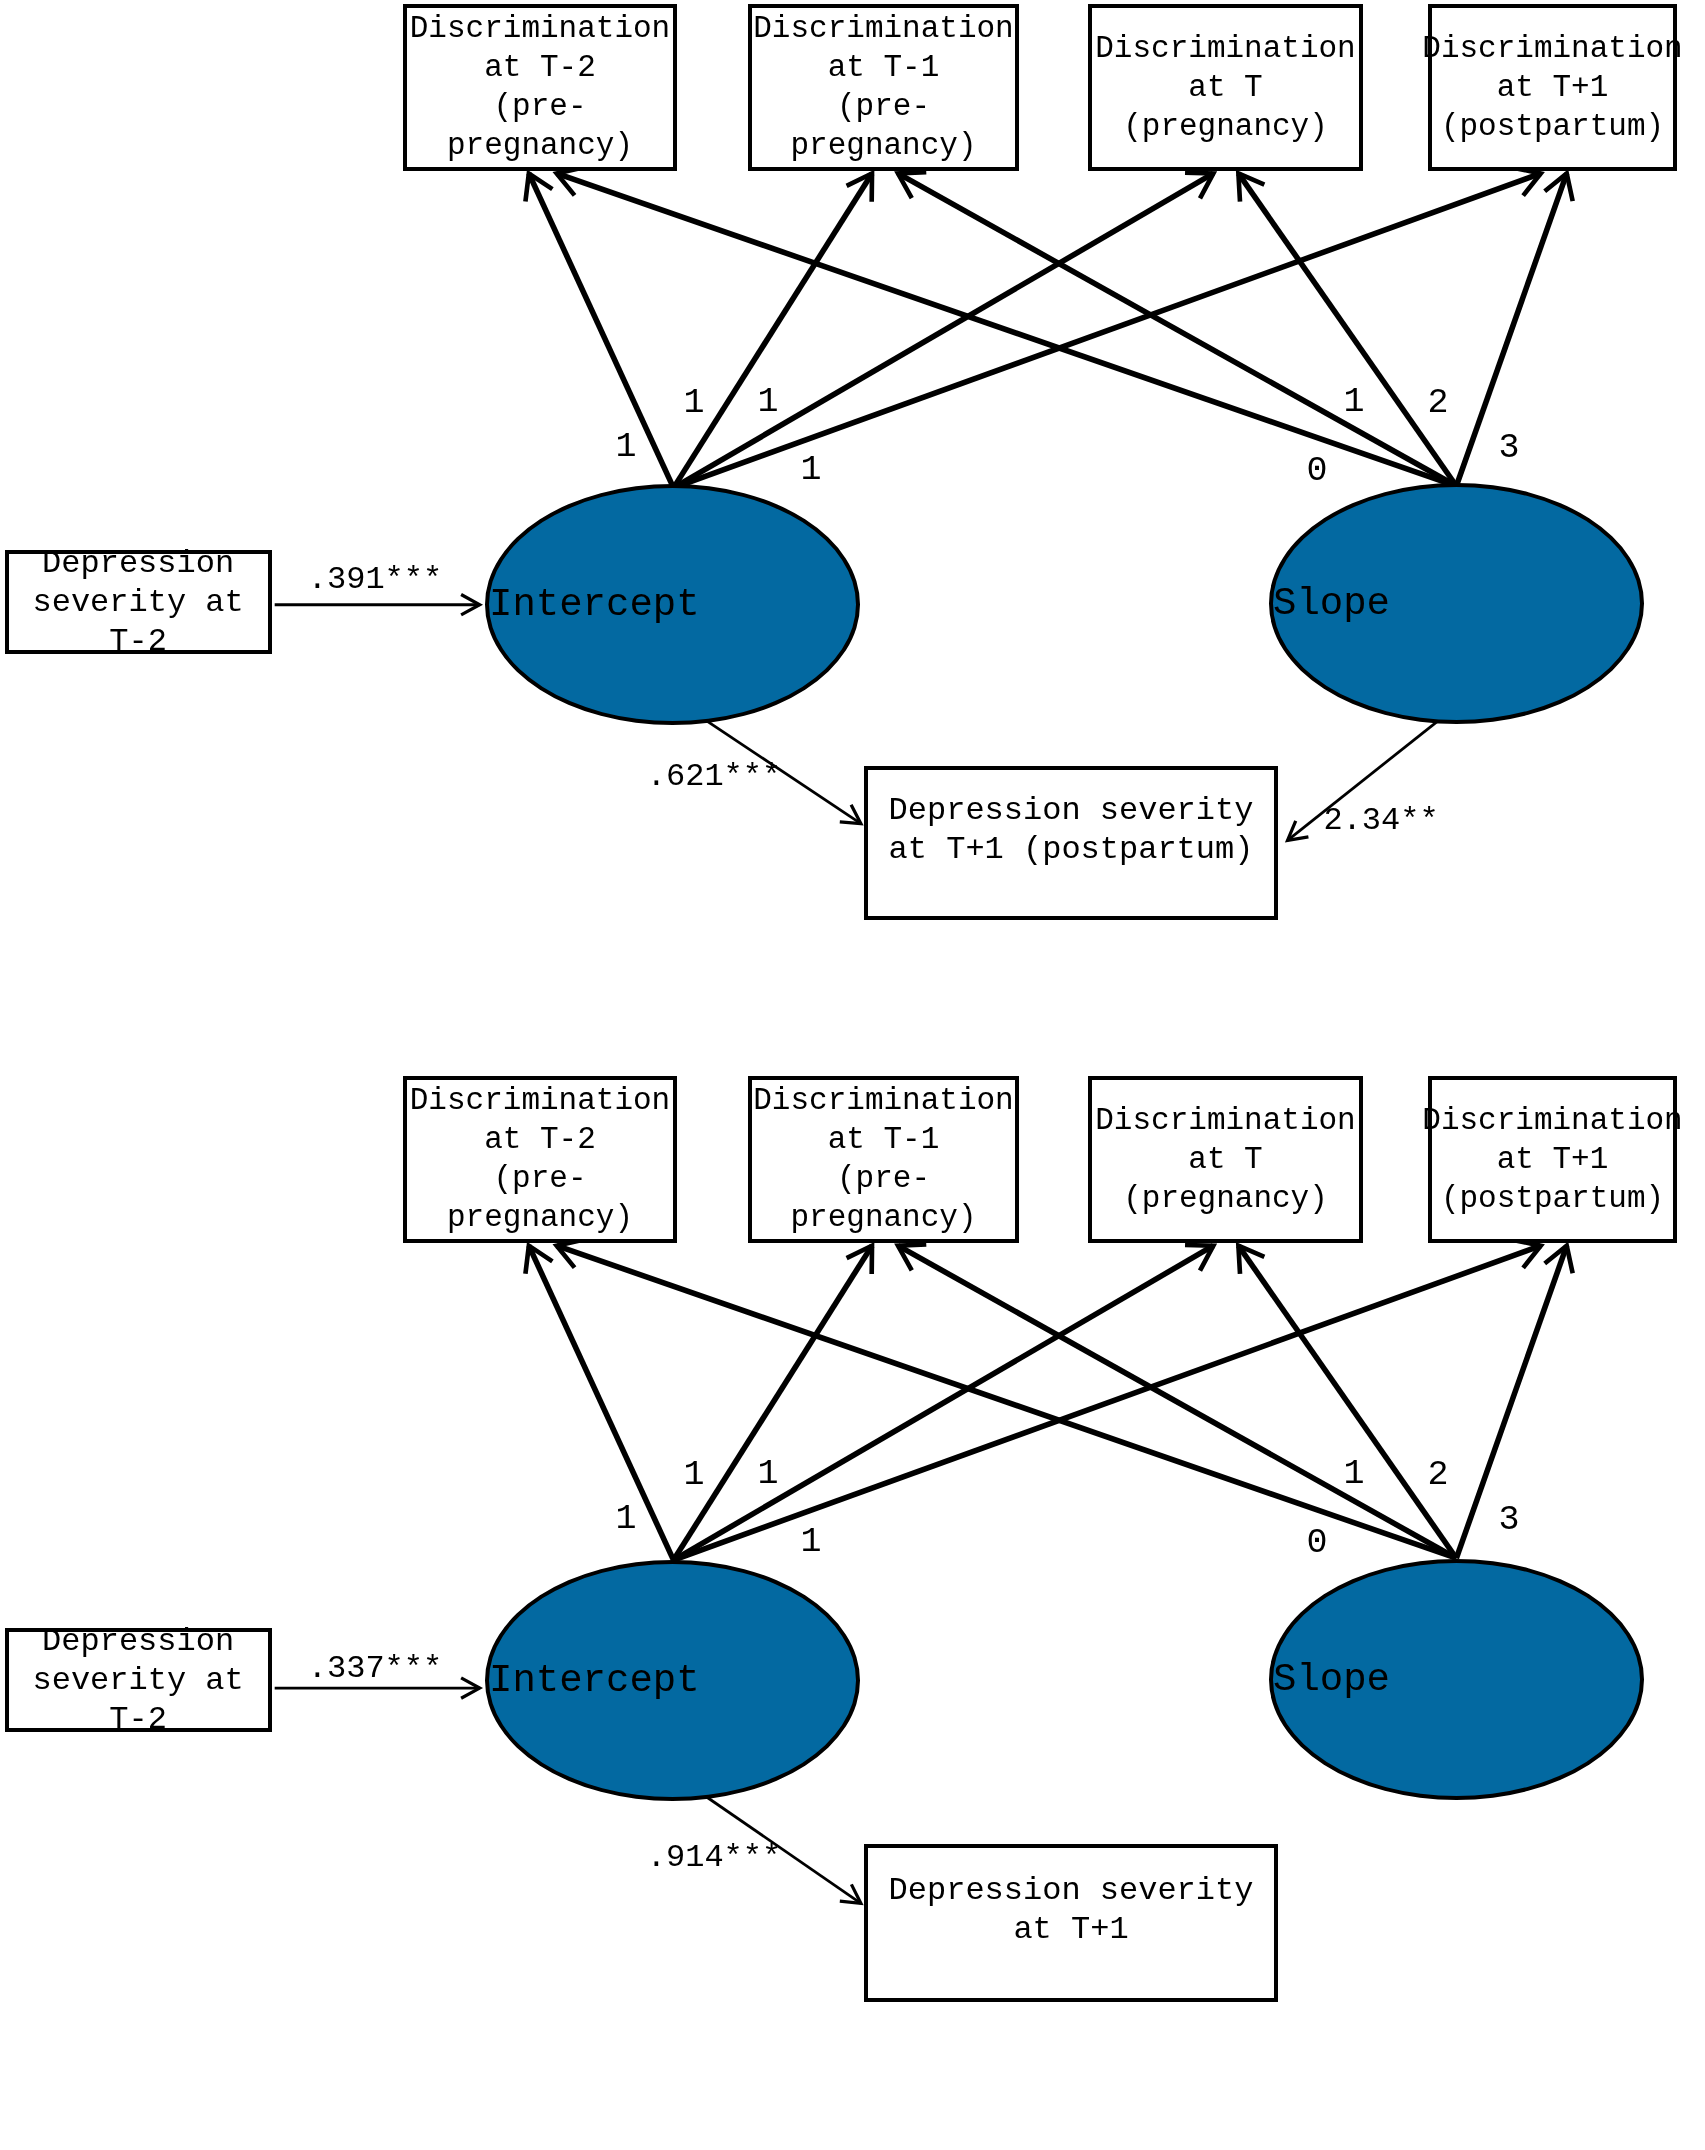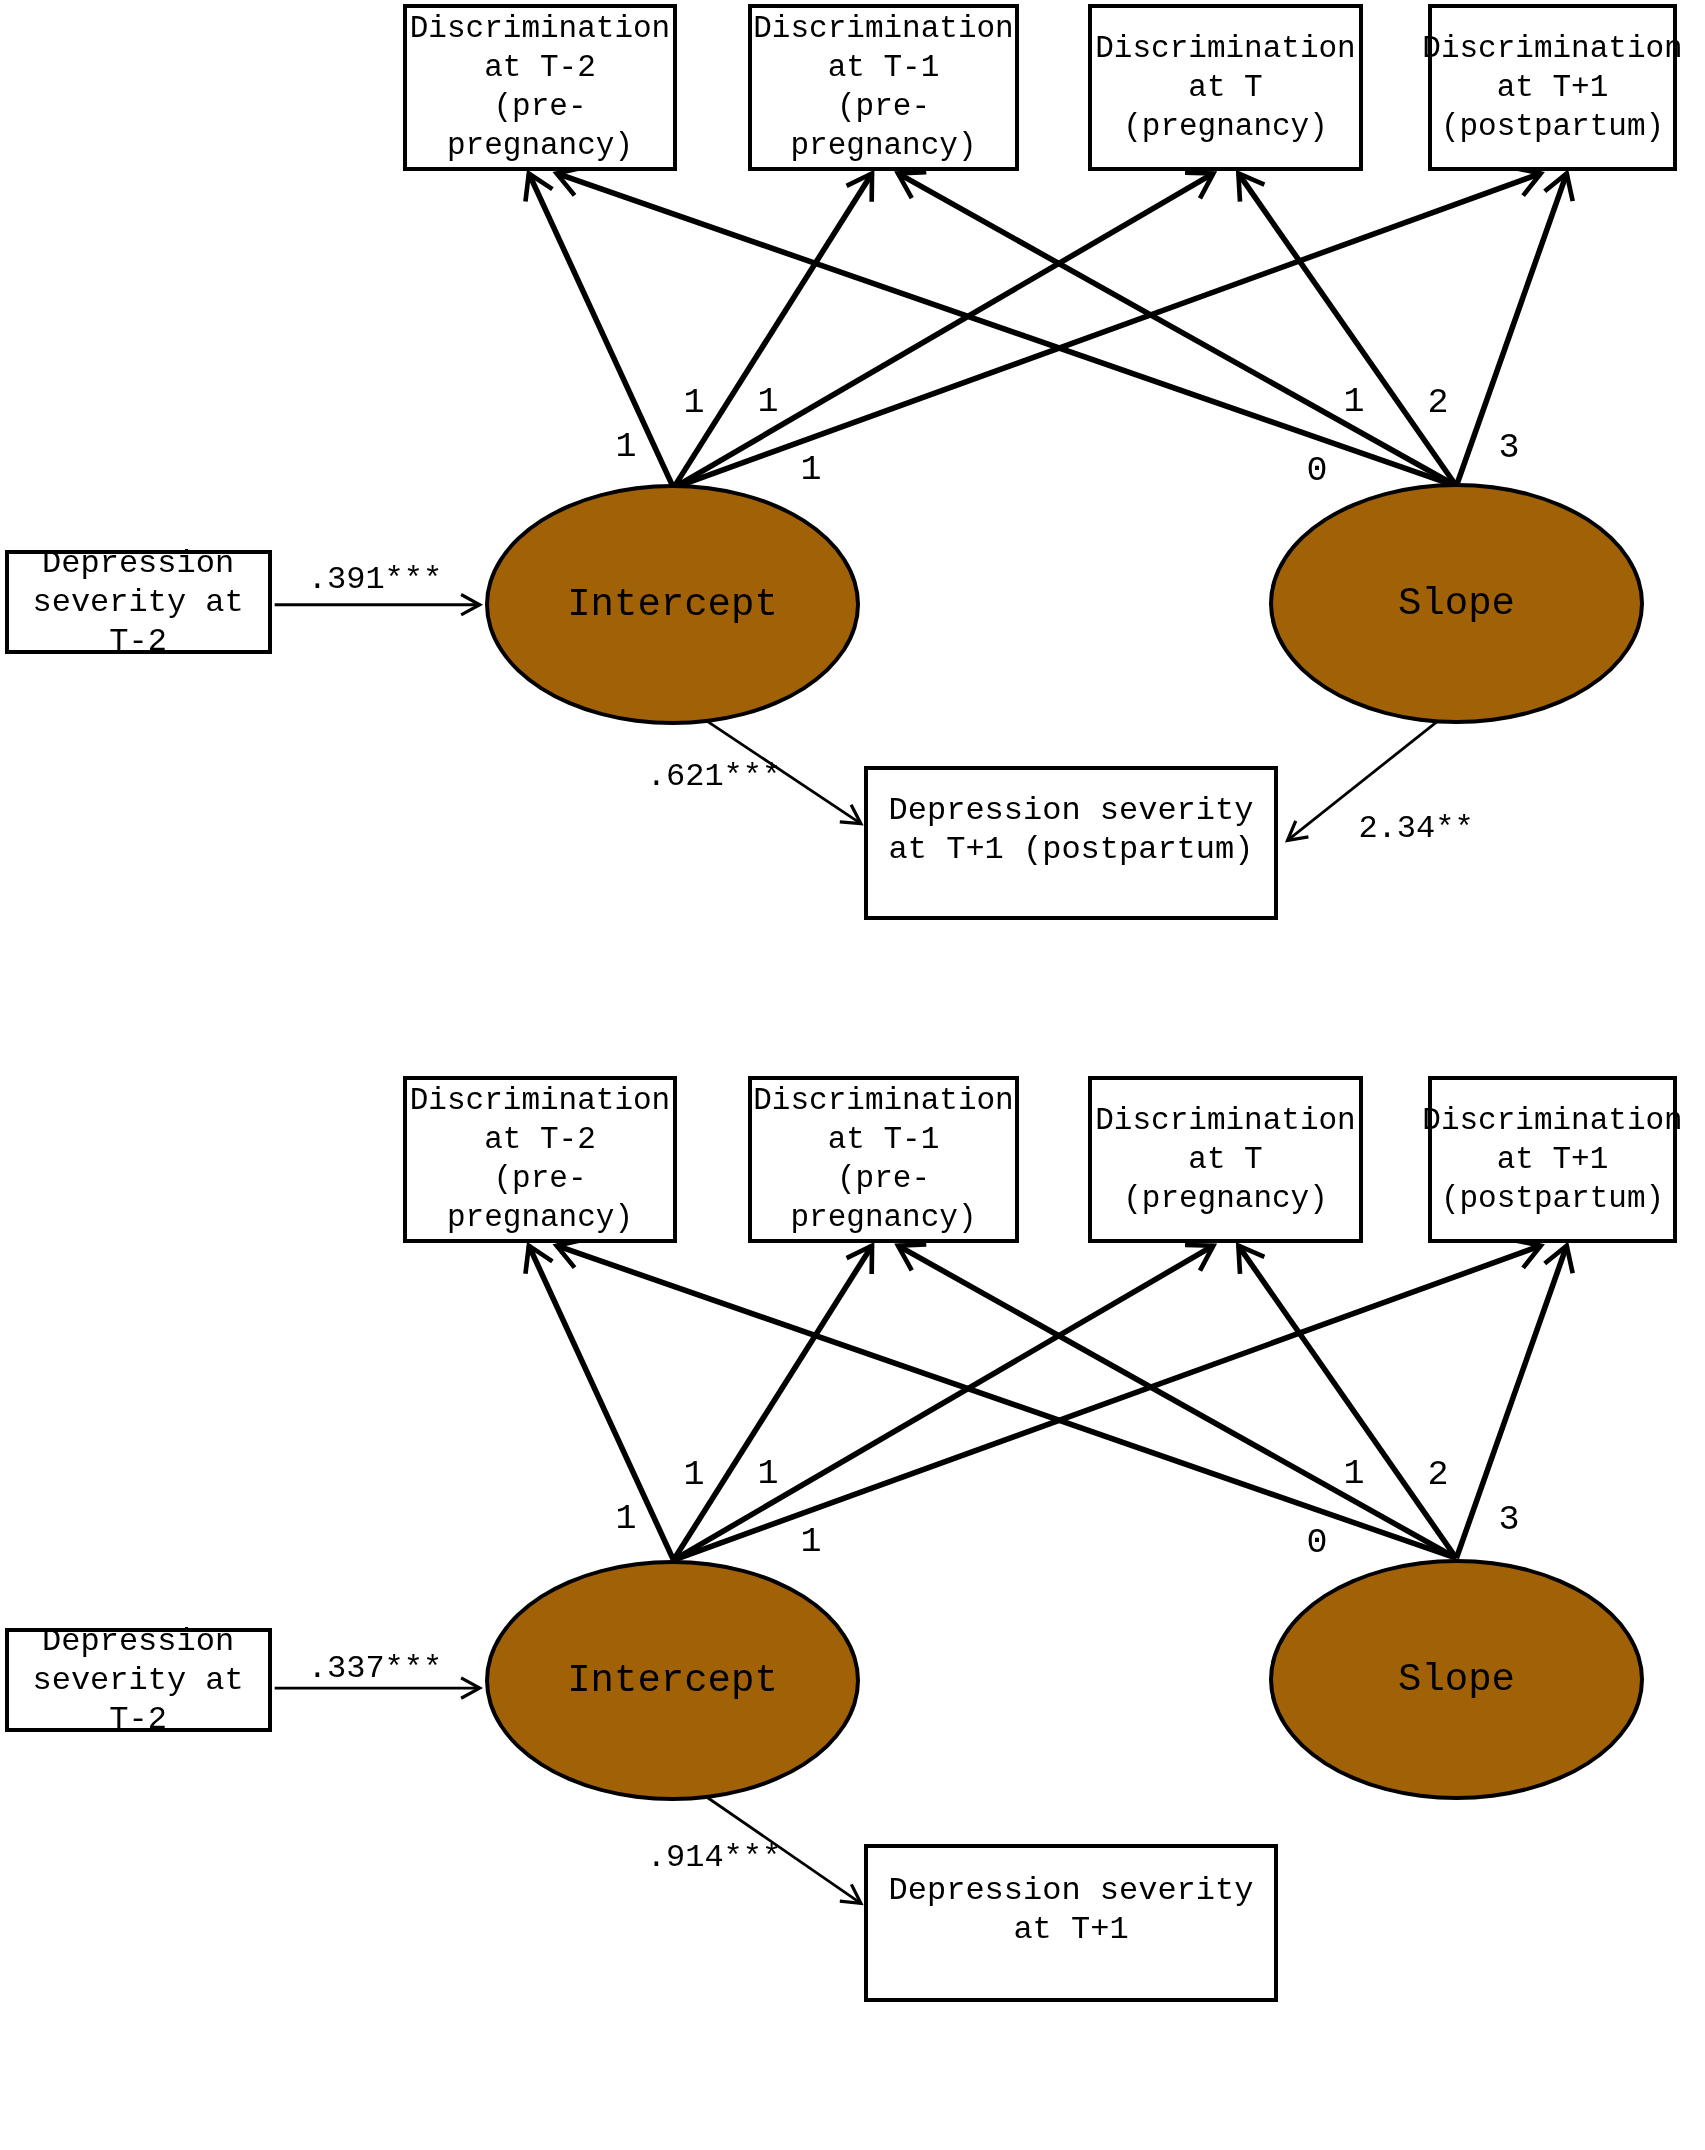--- a/index.html
+++ b/index.html
@@ -3,22 +3,22 @@
 <meta charset="utf-8">
 <style>
   html,body{margin:0;padding:0;background:#fff;}
   #canvas{position:relative;width:1706px;height:2150px;background:#fff;overflow:hidden;
           font-family:Liberation Mono, monospace;color:#000;}
   svg.layer{position:absolute;top:0;left:0;}
   .diagram{position:absolute;left:0;width:1706px;height:937px;}
   .box{position:absolute;background:#fff;border:4.6px solid #000;box-sizing:border-box;
        display:flex;flex-direction:column;align-items:center;justify-content:center;
        text-align:center;font-size:31px;line-height:39px;}
-  .ellipse{position:absolute;background:#a16207;border:4.6px solid #000;box-sizing:border-box;
-       border-radius:50%;display:flex;align-items:center;justify-content:center;font-size:39px;}
+  .ellipse{position:absolute;background:#0369a1;border:4.6px solid #000;box-sizing:border-box;
+       border-radius:50%;display:flex;align-items:center;justify-content:flex-start;font-size:39px;}
   .lbl{position:absolute;transform:translate(-50%,-50%);font-size:32px;white-space:nowrap;}
   .num{font-size:35px;}
   .footnote{position:absolute;left:7.4px;top:2098px;font-size:32px;white-space:nowrap;}
   .it{font-style:italic;}
 </style>
 </head>
 <body>
 
 <div id="canvas">
 
@@ -104,21 +104,21 @@
       <div>Depression</div>
       <div>severity at T-2</div>
     </div>
     <div class="lbl" style="left:375px;top:579px;">.391***</div>
 
     <div class="box" style="left:864px;top:766px;width:414px;height:154px;font-size:32px;padding-bottom:26px;">
       <div>Depression severity</div>
       <div>at T+1 (postpartum)</div>
     </div>
     <div class="lbl" style="left:714px;top:776px;">.621***</div>
-    <div class="lbl" style="left:1416px;top:820px;margin-top:8px;">2.34**</div>
+    <div class="lbl" style="left:1381px;top:820px;">2.34**</div>
   </div>
 
   <div class="diagram" style="top:1072px;">
 
     <div class="box" style="left:403px;top:3.7px;width:274px;height:167px;">
       <div>Discrimination</div>
       <div>at T-2</div>
       <div>(pre-pregnancy)</div>
     </div>
     <div class="box" style="left:748px;top:3.7px;width:271px;height:167px;">

